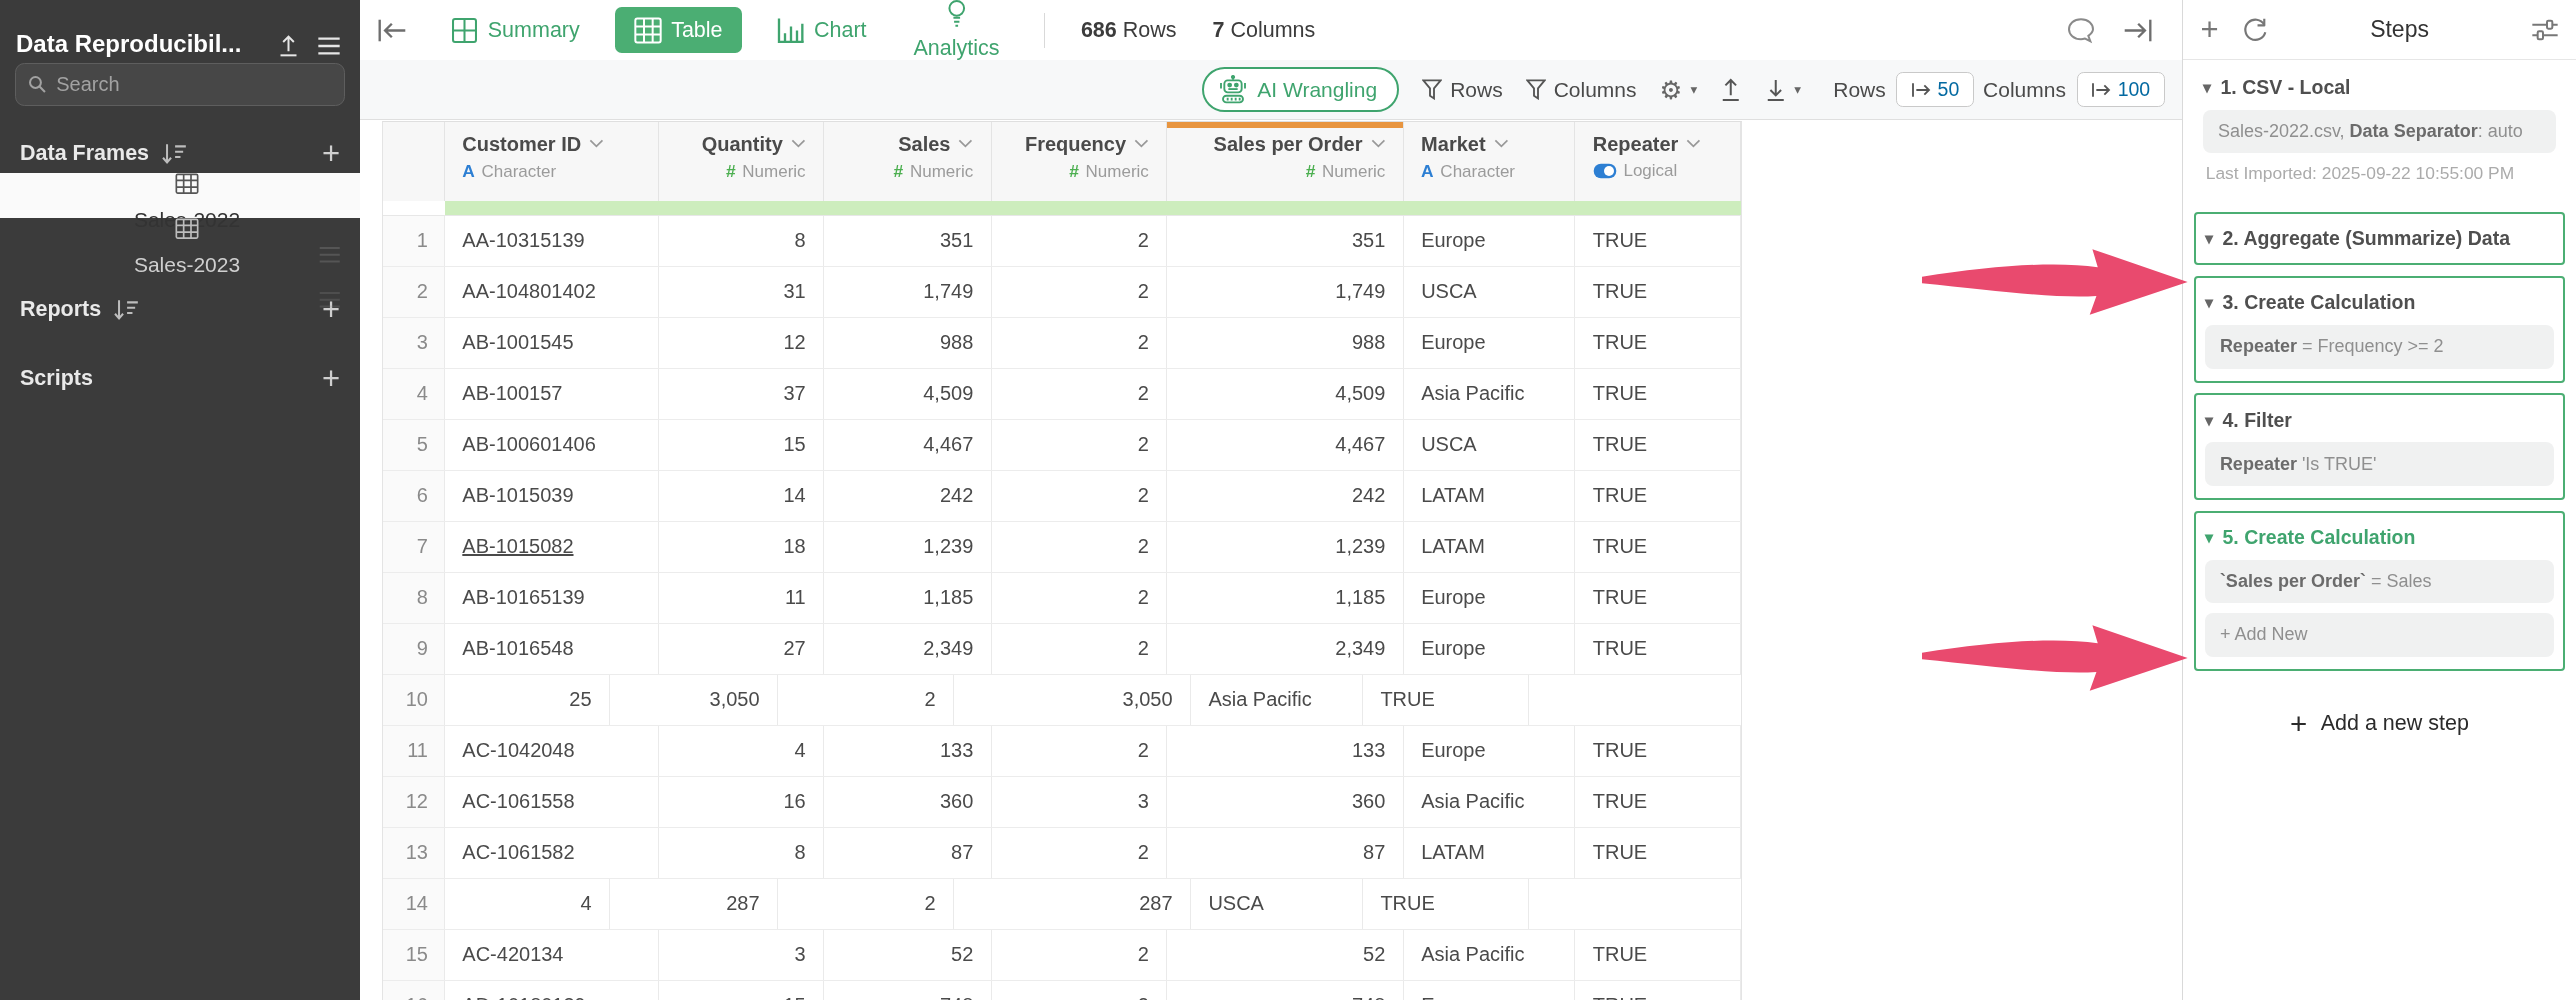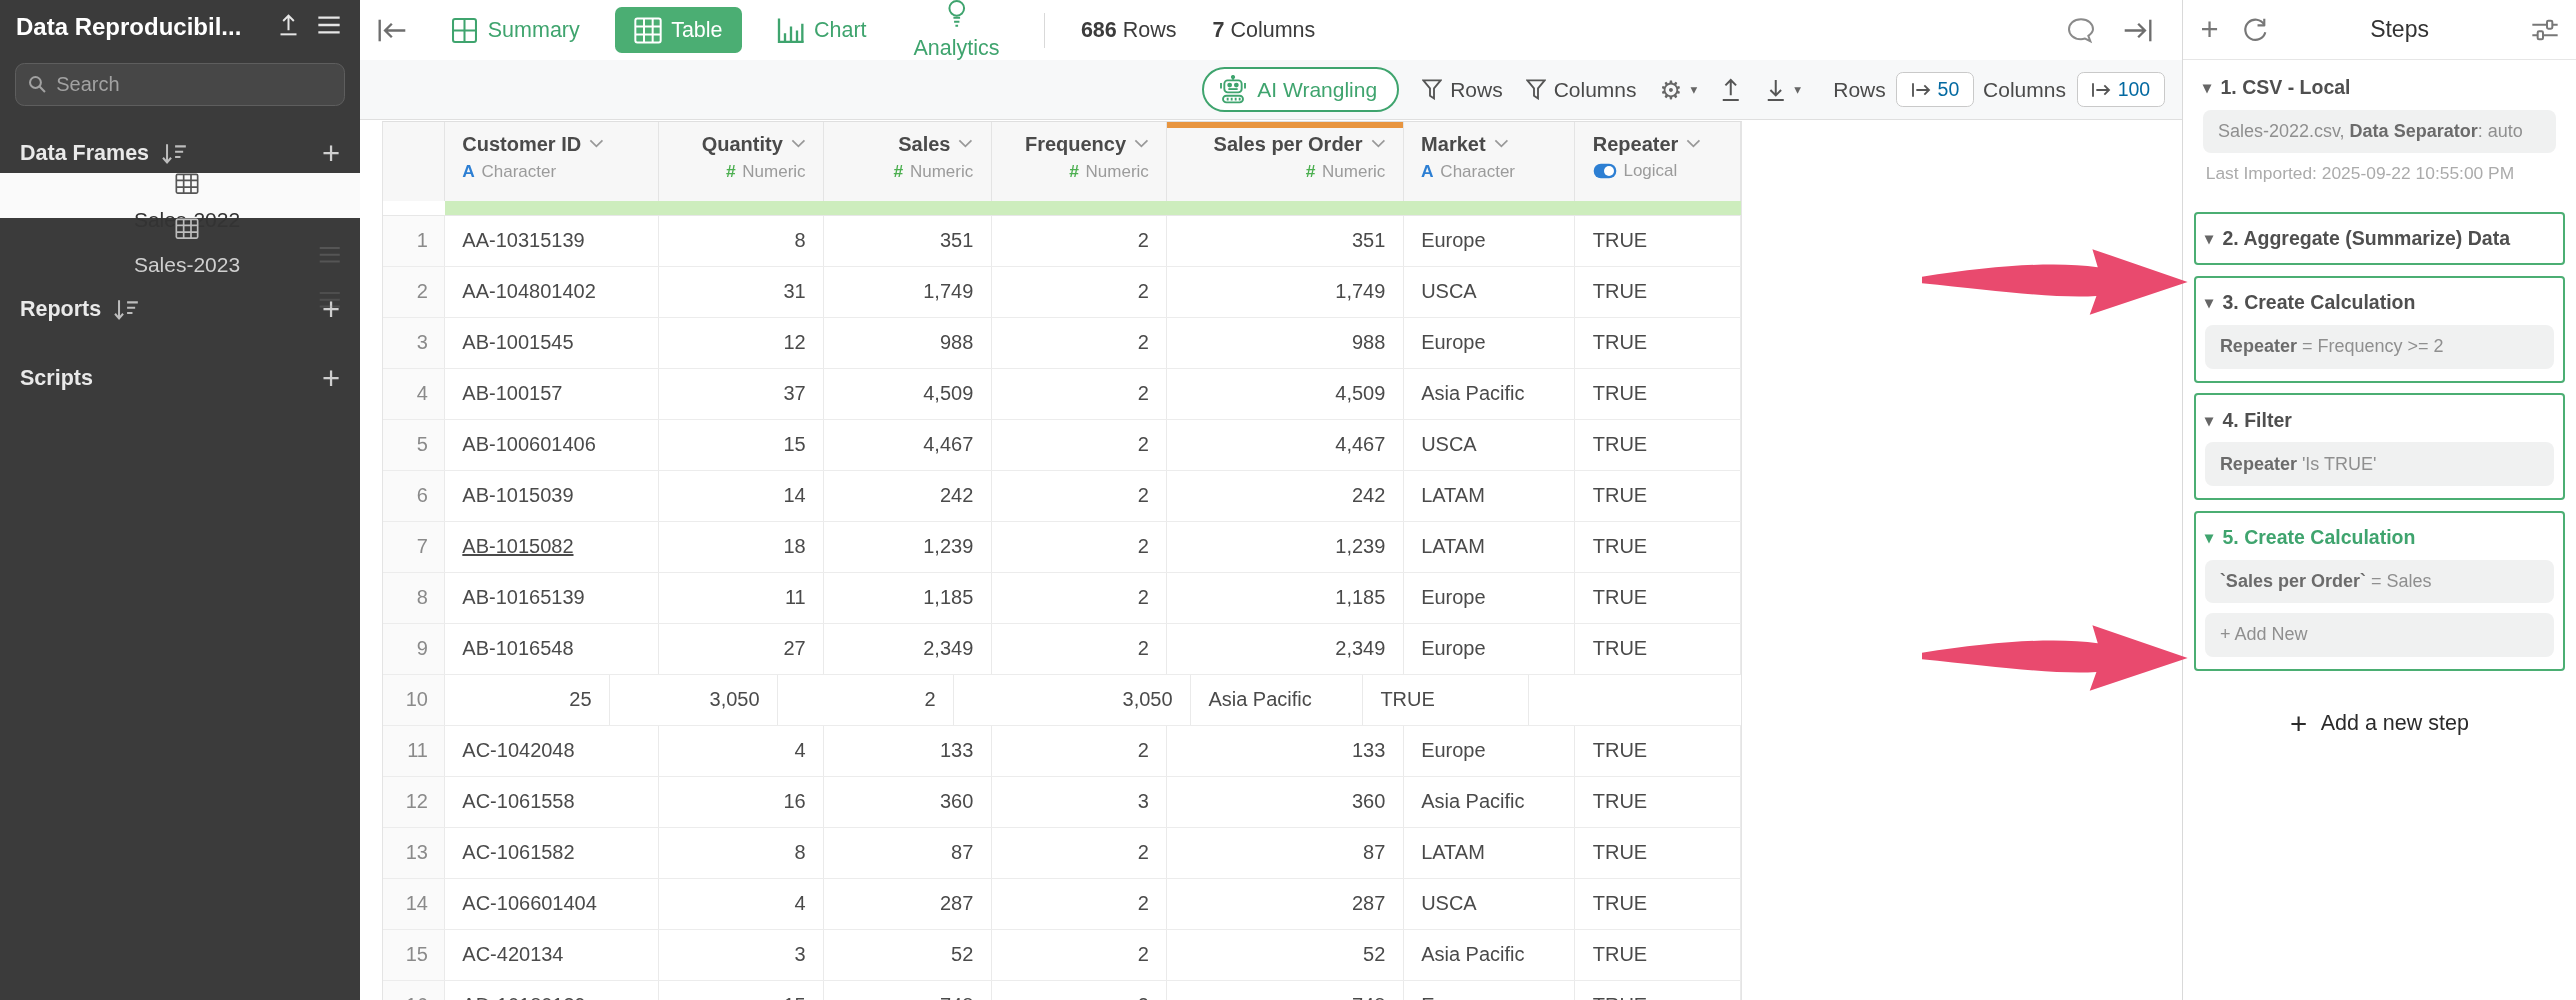--- a/index.html
+++ b/index.html
@@ -6,21 +6,21 @@
   html,body { width:2576px; height:1001px; overflow:hidden;
     font-family:"Liberation Sans", sans-serif; background:#fff; }
   :root{
     --green:#3FA46E; --green-btn:#4BAE73; --strip:#CDEDBD; --orange:#E8953F;
     --pink:#E94A6E; --blue:#2D7FD3; --numgreen:#4CAF50;
     --border:#E4E4E4; --hdrbg:#F7F7F7;
   }
   
   .sidebar{ position:absolute; left:0; top:0; width:360px; height:1001px;
     background:#3B3B3B; color:#D8D8D8; z-index:5;}
-  .sb-title-row{ display:flex; align-items:flex-start; padding:13.4px 19px 0 16px; height:58px;}
+  .sb-title-row{ display:flex; align-items:flex-end; padding:13.4px 19px 0 16px; height:58px;}
   .sb-title{ font-size:24px; font-weight:bold; color:#FFF; white-space:nowrap; overflow:hidden; flex:1;}
   .sb-title-icons{ display:flex; gap:17.4px; align-items:center;}
   .sb-search{ margin:5.4px 14.8px 0 14.8px; height:43px; background:#474747; border:1.3px solid #5E5E5E;
     border-radius:9.4px; display:flex; align-items:center; padding:0 12px; gap:9.4px;}
   .sb-search span{ font-size:20px; color:#A2A2A2;}
   .sb-section{ margin-top:28px;}
   .sb-section-h{ display:flex; align-items:center; padding:0 20px; height:39px;}
   .sb-section-label{ font-size:21.5px; font-weight:bold; color:#E9E9E9;}
   .sb-sort{ margin-left:12px; display:flex; align-items:center;}
   .sb-plus{ margin-left:auto; font-size:31px; font-weight:300; color:#CFCFCF; line-height:1;}
@@ -603,21 +603,20 @@
         <div class="td" style="width: 215px;">AC-1061582</div>
         <div class="td right" style="width: 165px;">8</div>
         <div class="td right" style="width: 168px;">87</div>
         <div class="td right" style="width: 176px;">2</div>
         <div class="td right" style="width: 237px;">87</div>
         <div class="td" style="width: 172px;">LATAM</div>
         <div class="td" style="width: 166px;">TRUE</div>
       </div>
       <div class="trow drow">
         <div class="td rownum" style="width: 62px;">14</div>
-        <div class="td" style="width: 215px;">AC-106601404</div>
         <div class="td right" style="width: 165px;">4</div>
         <div class="td right" style="width: 168px;">287</div>
         <div class="td right" style="width: 176px;">2</div>
         <div class="td right" style="width: 237px;">287</div>
         <div class="td" style="width: 172px;">USCA</div>
         <div class="td" style="width: 166px;">TRUE</div>
       </div>
       <div class="trow drow">
         <div class="td rownum" style="width: 62px;">15</div>
         <div class="td" style="width: 215px;">AC-420134</div>

